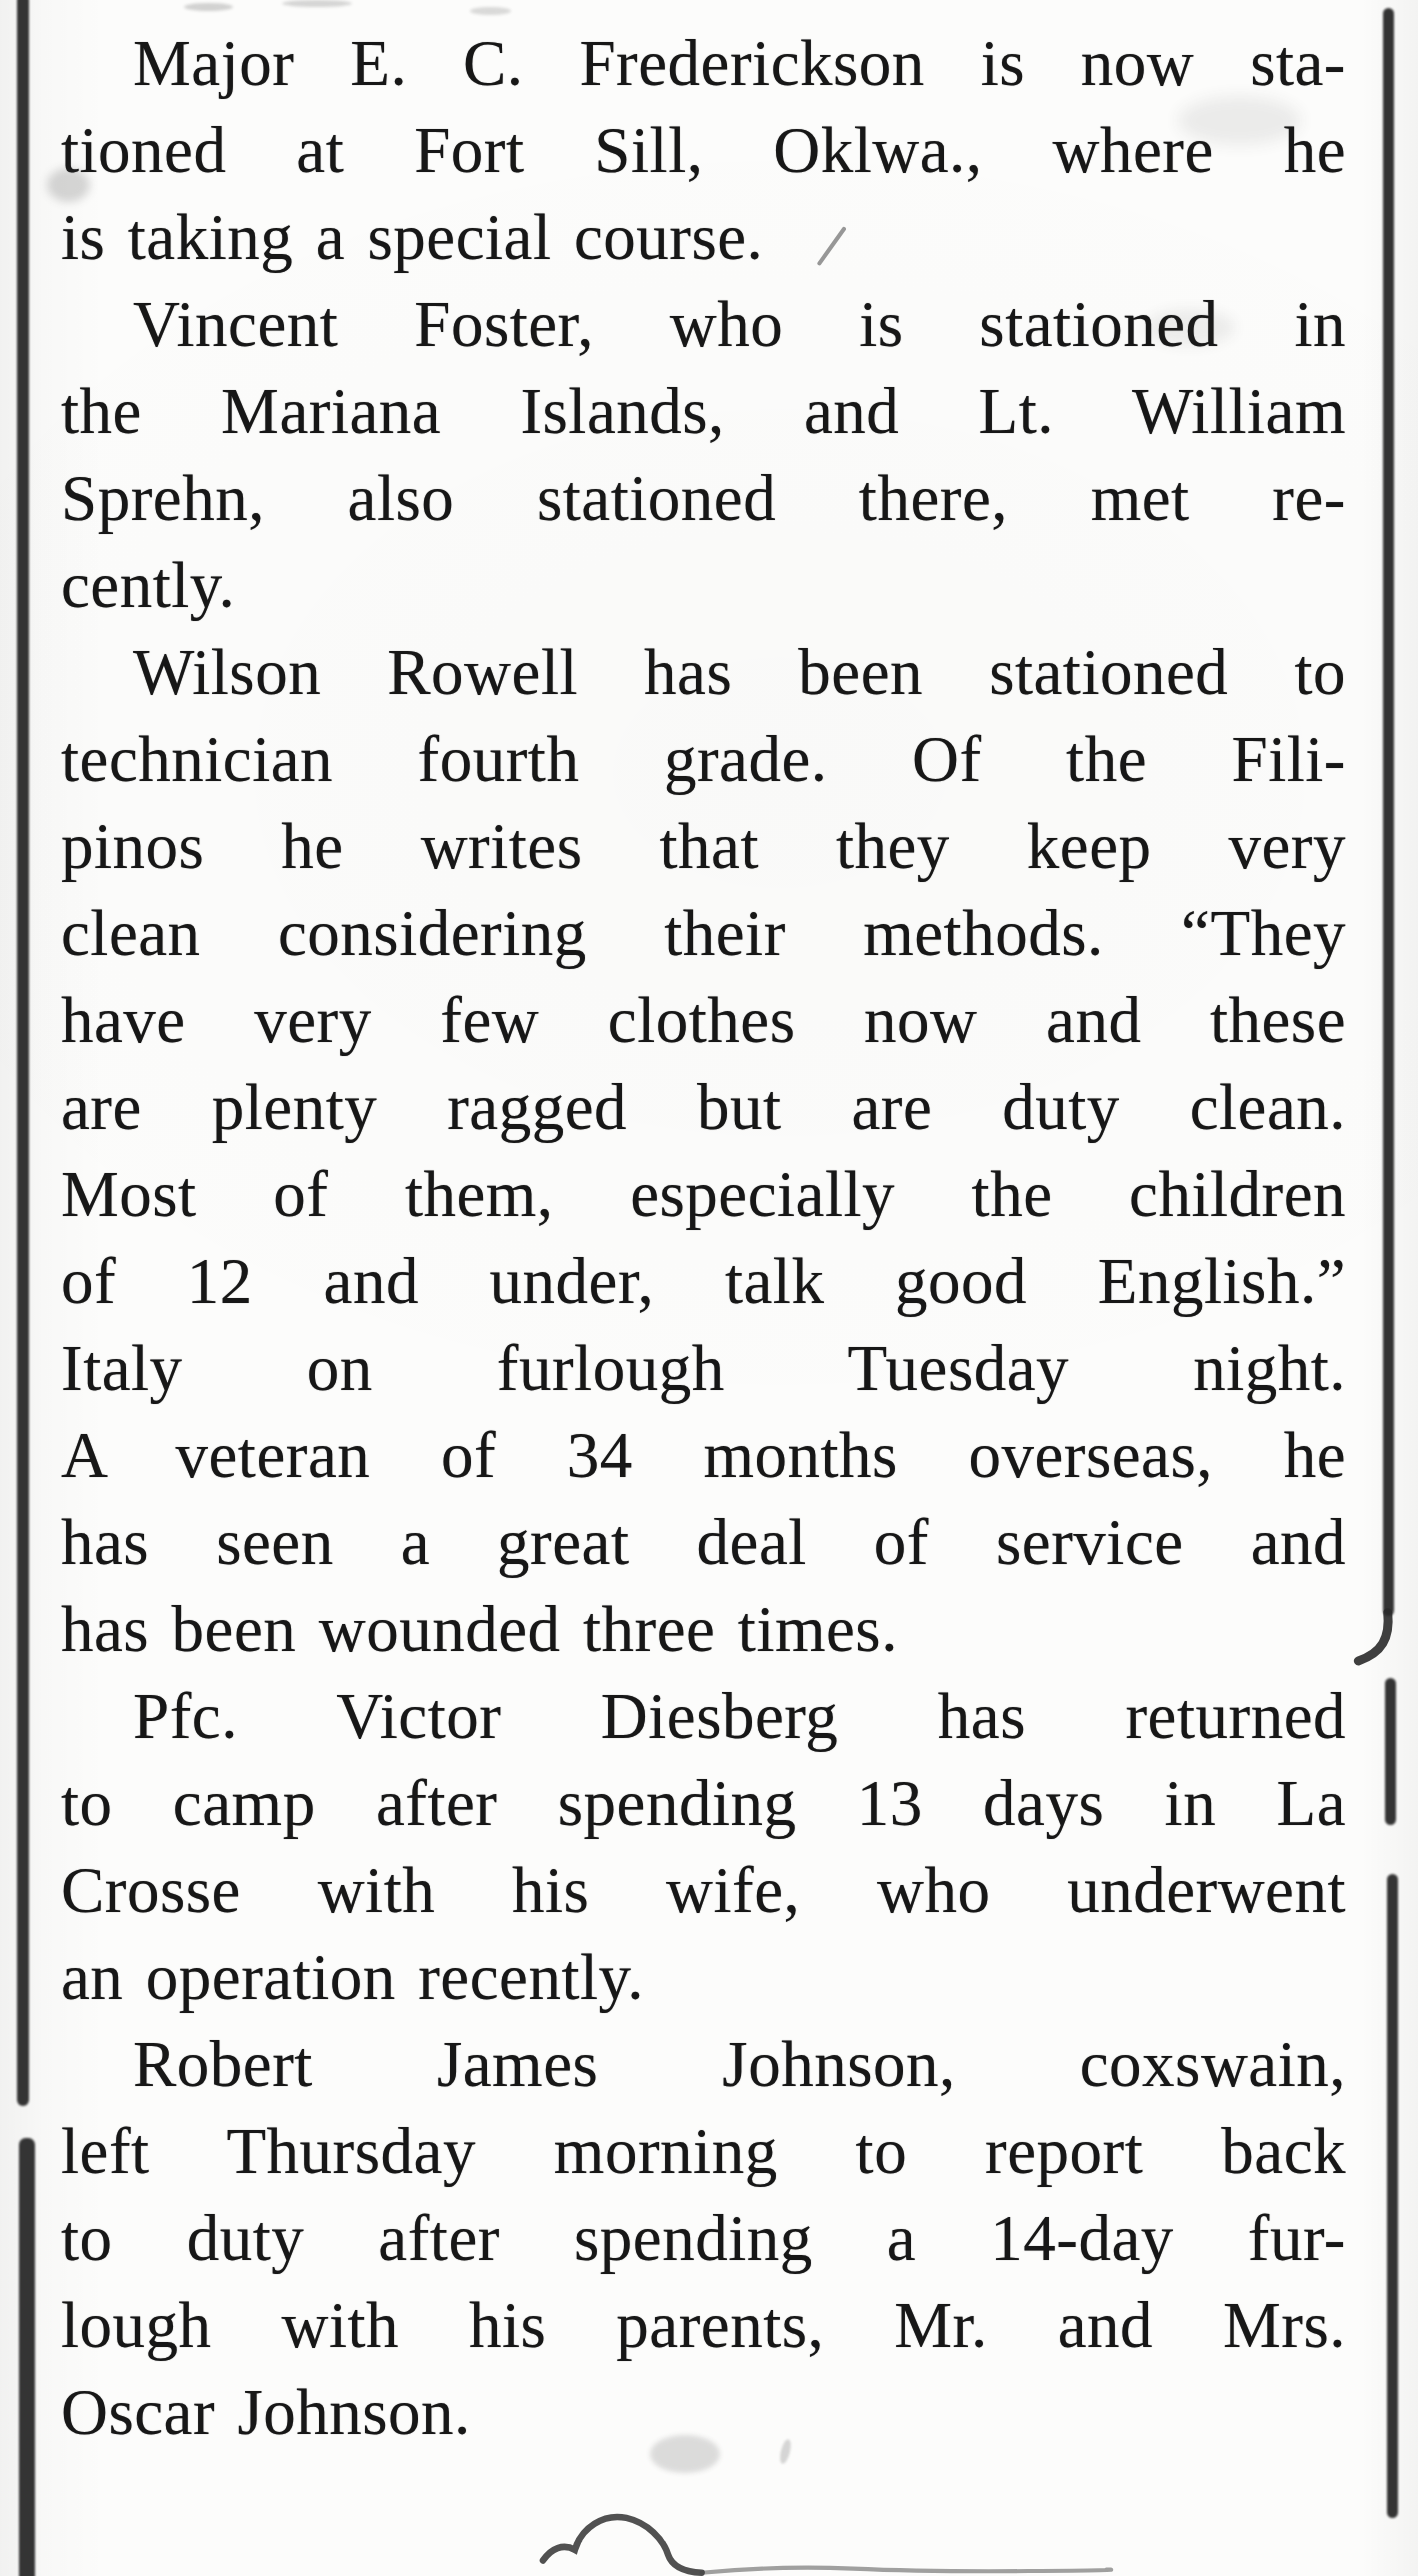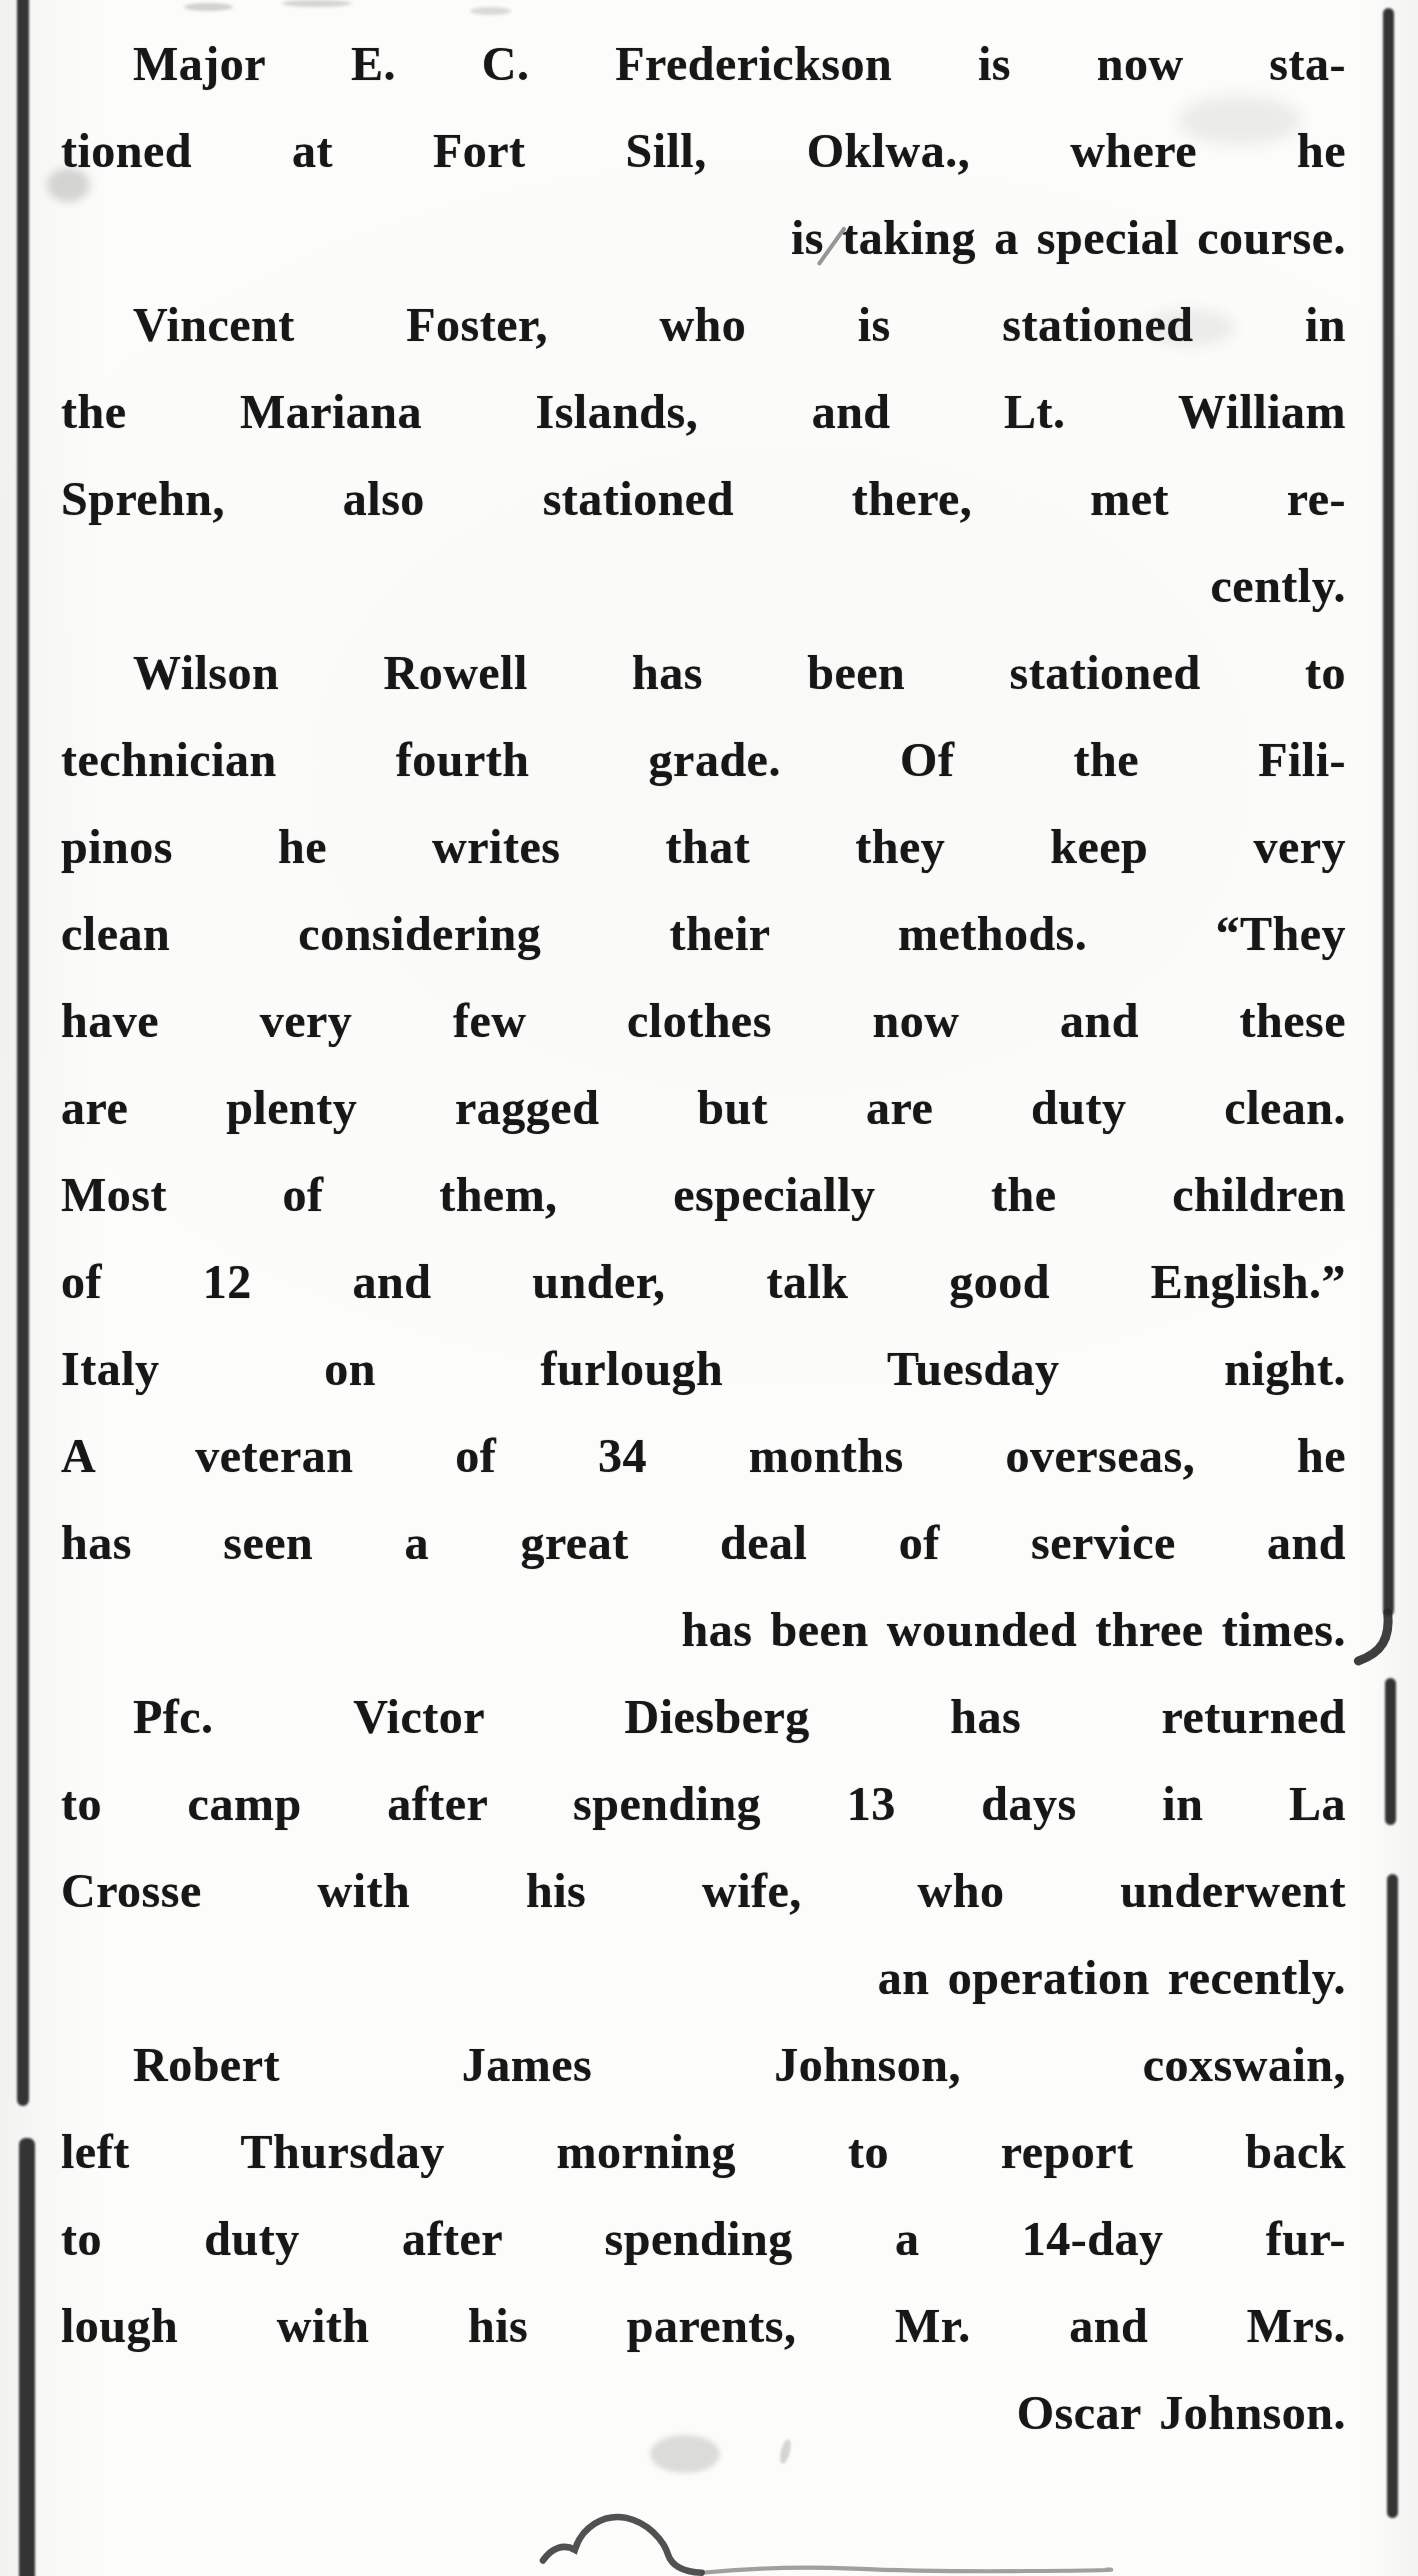--- a/index.html
+++ b/index.html
@@ -23,27 +23,27 @@
   .rr2{left:1385px;top:1678px;width:11.4px;height:147px;border-radius:8.2px;}
   .rr3{left:1387px;top:1874px;width:11.4px;height:644px;border-radius:8.2px;}
 
   .column{
     position:absolute;left:61px;top:19.6px;width:1285px;
     filter:blur(0.4px);
   }
   .para{margin:0;padding:0;}
   .line{
     height:87px;line-height:87px;overflow:hidden;
-    font-size:48px;font-weight:700;color:#171717;
+    font-size:65px;font-weight:400;color:#171717;
     letter-spacing:0.5px;
     text-shadow:0 0 1px rgba(20,20,20,.5);
   }
   .just{text-align:justify;text-align-last:justify;}
   .indent{text-indent:72px;}
-  .last{text-align:right;word-spacing:5.7px;}
+  .last{text-align:left;word-spacing:5.7px;}
 
   .smudge{position:absolute;border-radius:50%;background:rgba(60,60,60,.4);filter:blur(4.1px);}
   .marks{position:absolute;left:0;top:0;pointer-events:none;filter:blur(0.7px);}
 </style>
 </head>
 <body>
 
 <div class="page">
 
   <div class="rule rl1"></div>

